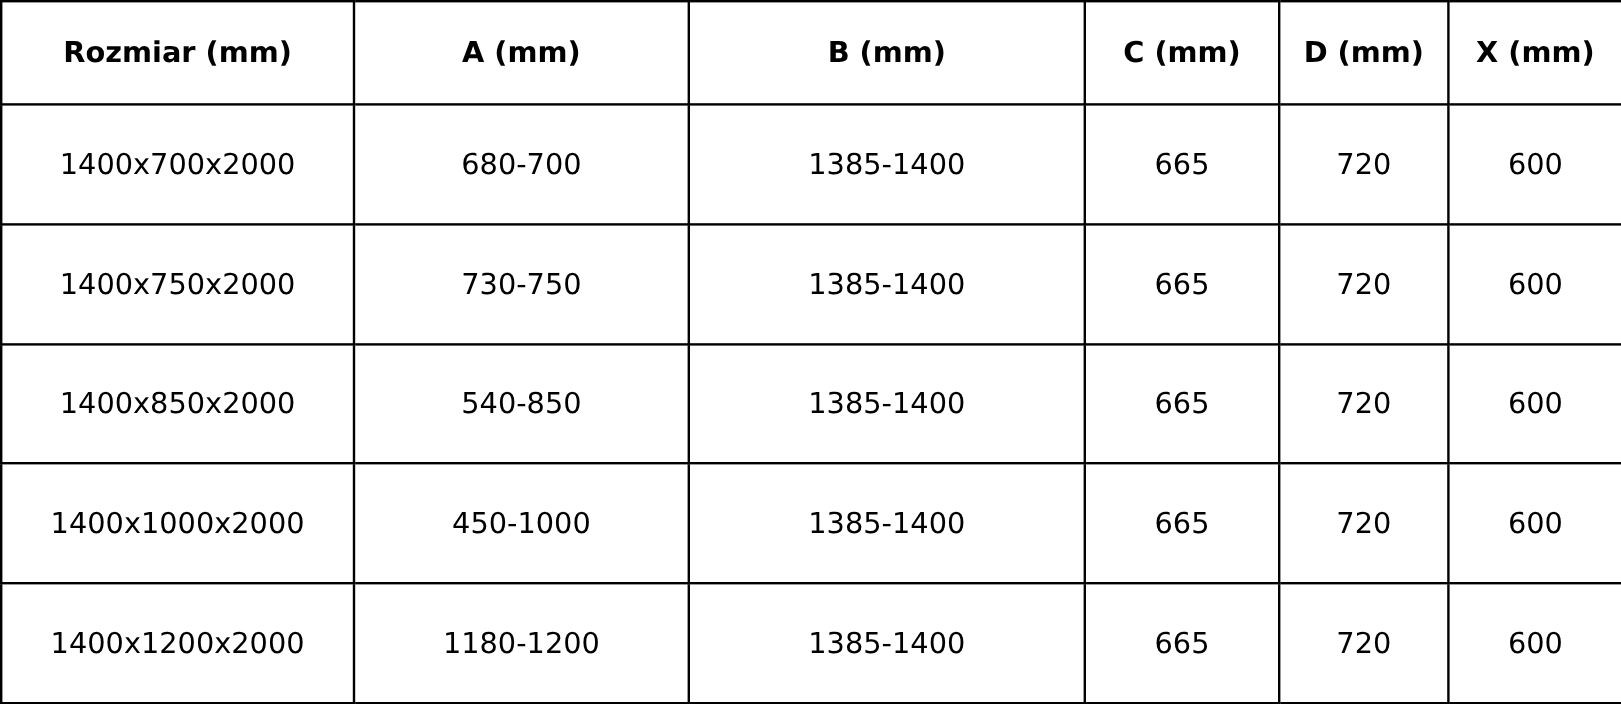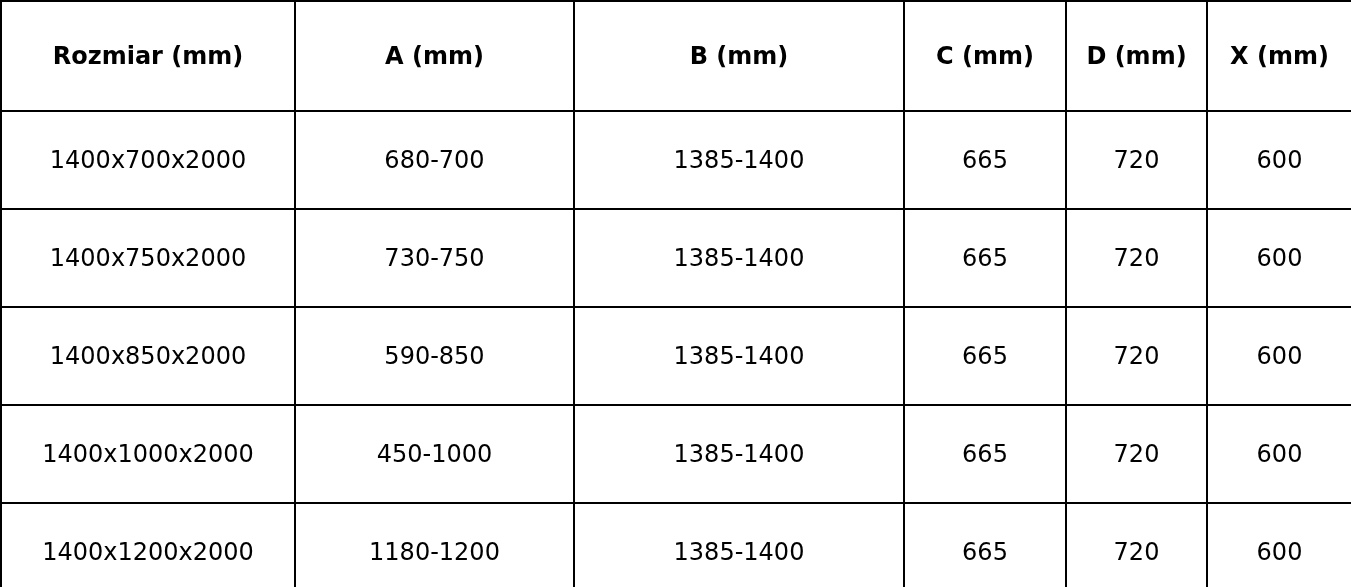--- a/index.html
+++ b/index.html
@@ -24,21 +24,21 @@
     width: 1351px;
     height: 587px;
     table-layout: fixed;
   }
   table.spec-table th,
   table.spec-table td {
     border: 2px solid #000000;
     text-align: center;
     vertical-align: middle;
     font-size: 24px;
-    padding: 16px 4px;
+    padding: 4px 4px;
     white-space: nowrap;
   }
   table.spec-table thead th {
     font-weight: bold;
     font-size: 24px;
     height: 76px;
   }
   table.spec-table tbody td {
     font-weight: normal;
     height: 64px;
@@ -86,21 +86,21 @@
       <tr>
         <td>1400x750x2000</td>
         <td>730-750</td>
         <td>1385-1400</td>
         <td>665</td>
         <td>720</td>
         <td>600</td>
       </tr>
       <tr>
         <td>1400x850x2000</td>
-        <td>590-850</td>
+        <td>540-850</td>
         <td>1385-1400</td>
         <td>665</td>
         <td>720</td>
         <td>600</td>
       </tr>
       <tr>
         <td>1400x1000x2000</td>
         <td>450-1000</td>
         <td>1385-1400</td>
         <td>665</td>

